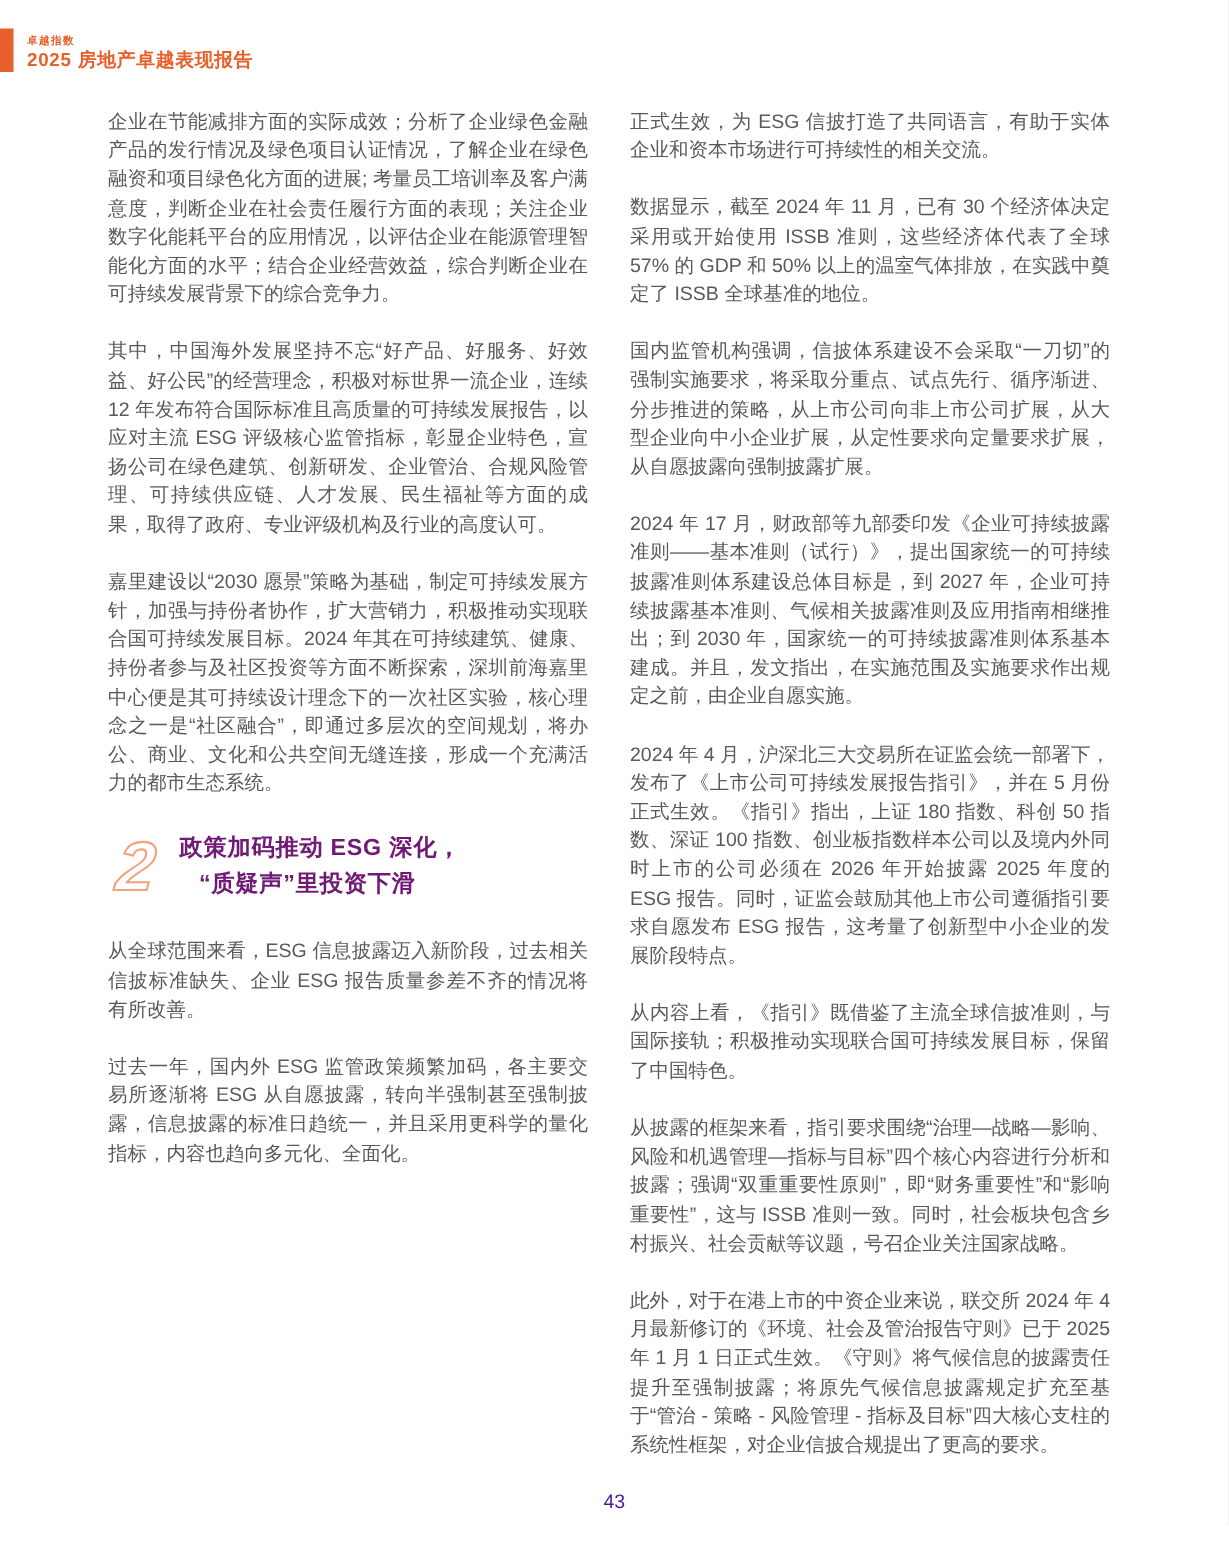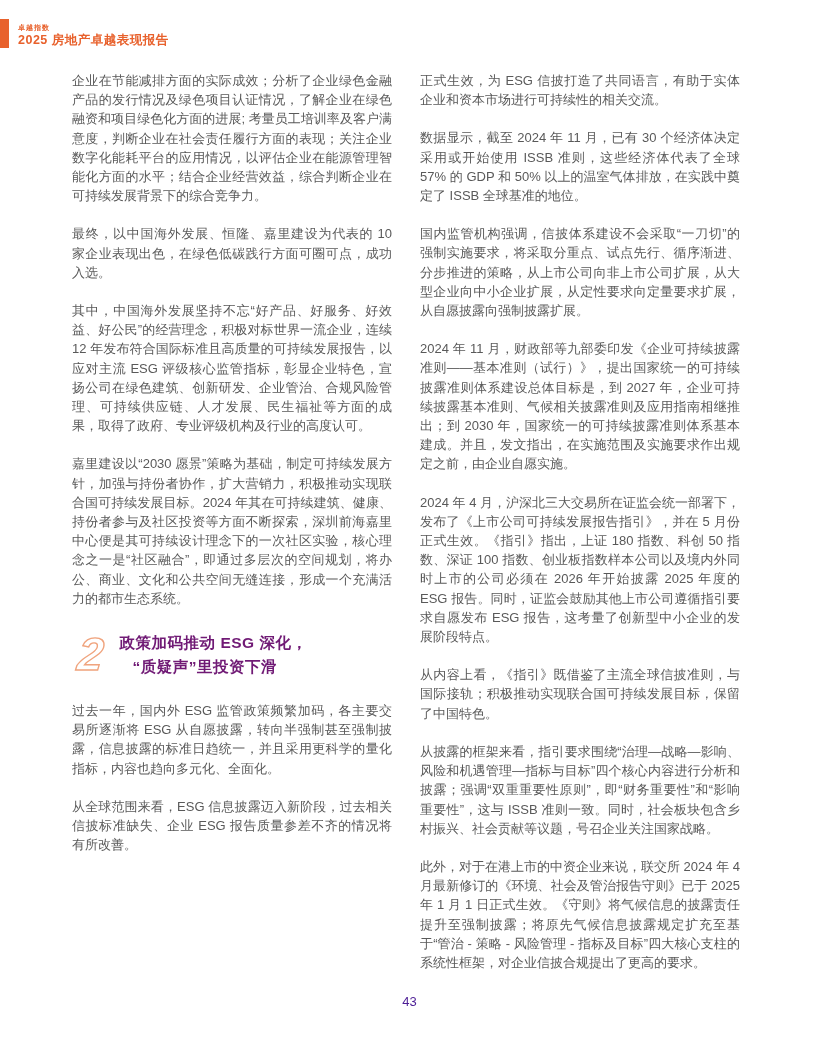--- a/index.html
+++ b/index.html
@@ -67,41 +67,40 @@
     <div class="htext">
       <div class="brand-small">卓越指数</div>
       <div class="brand-title">2025 房地产卓越表现报告</div>
     </div>
   </header>
 
   <main class="columns">
 
     <section class="col">
       <p>企业在节能减排方面的实际成效；分析了企业绿色金融产品的发行情况及绿色项目认证情况，了解企业在绿色融资和项目绿色化方面的进展; 考量员工培训率及客户满意度，判断企业在社会责任履行方面的表现；关注企业数字化能耗平台的应用情况，以评估企业在能源管理智能化方面的水平；结合企业经营效益，综合判断企业在可持续发展背景下的综合竞争力。</p>
-      <p>最终，以中国海外发展、恒隆、嘉里建设为代表的 10 家企业表现出色，在绿色低碳践行方面可圈可点，成功入选。</p>
       <p>其中，中国海外发展坚持不忘“好产品、好服务、好效益、好公民”的经营理念，积极对标世界一流企业，连续 12 年发布符合国际标准且高质量的可持续发展报告，以应对主流 ESG 评级核心监管指标，彰显企业特色，宣扬公司在绿色建筑、创新研发、企业管治、合规风险管理、可持续供应链、人才发展、民生福祉等方面的成果，取得了政府、专业评级机构及行业的高度认可。</p>
       <p>嘉里建设以“2030 愿景”策略为基础，制定可持续发展方针，加强与持份者协作，扩大营销力，积极推动实现联合国可持续发展目标。2024 年其在可持续建筑、健康、持份者参与及社区投资等方面不断探索，深圳前海嘉里中心便是其可持续设计理念下的一次社区实验，核心理念之一是“社区融合”，即通过多层次的空间规划，将办公、商业、文化和公共空间无缝连接，形成一个充满活力的都市生态系统。</p>
 
       <div class="section-heading">
         <span class="big-num">2</span>
         <div class="heading-lines">
           <div class="hl1">政策加码推动 ESG 深化，</div>
           <div class="hl2">“质疑声”里投资下滑</div>
         </div>
       </div>
 
+      <p>从全球范围来看，ESG 信息披露迈入新阶段，过去相关信披标准缺失、企业 ESG 报告质量参差不齐的情况将有所改善。</p>
       <p>过去一年，国内外 ESG 监管政策频繁加码，各主要交易所逐渐将 ESG 从自愿披露，转向半强制甚至强制披露，信息披露的标准日趋统一，并且采用更科学的量化指标，内容也趋向多元化、全面化。</p>
-      <p>从全球范围来看，ESG 信息披露迈入新阶段，过去相关信披标准缺失、企业 ESG 报告质量参差不齐的情况将有所改善。</p>
     </section>
 
     <section class="col">
       <p>正式生效，为 ESG 信披打造了共同语言，有助于实体企业和资本市场进行可持续性的相关交流。</p>
       <p>数据显示，截至 2024 年 11 月，已有 30 个经济体决定采用或开始使用 ISSB 准则，这些经济体代表了全球 57% 的 GDP 和 50% 以上的温室气体排放，在实践中奠定了 ISSB 全球基准的地位。</p>
       <p>国内监管机构强调，信披体系建设不会采取“一刀切”的强制实施要求，将采取分重点、试点先行、循序渐进、分步推进的策略，从上市公司向非上市公司扩展，从大型企业向中小企业扩展，从定性要求向定量要求扩展，从自愿披露向强制披露扩展。</p>
-      <p>2024 年 11 月，财政部等九部委印发《企业可持续披露准则——基本准则（试行）》，提出国家统一的可持续披露准则体系建设总体目标是，到 2027 年，企业可持续披露基本准则、气候相关披露准则及应用指南相继推出；到 2030 年，国家统一的可持续披露准则体系基本建成。并且，发文指出，在实施范围及实施要求作出规定之前，由企业自愿实施。</p>
+      <p>2024 年 17 月，财政部等九部委印发《企业可持续披露准则——基本准则（试行）》，提出国家统一的可持续披露准则体系建设总体目标是，到 2027 年，企业可持续披露基本准则、气候相关披露准则及应用指南相继推出；到 2030 年，国家统一的可持续披露准则体系基本建成。并且，发文指出，在实施范围及实施要求作出规定之前，由企业自愿实施。</p>
       <p>2024 年 4 月，沪深北三大交易所在证监会统一部署下，发布了《上市公司可持续发展报告指引》，并在 5 月份正式生效。《指引》指出，上证 180 指数、科创 50 指数、深证 100 指数、创业板指数样本公司以及境内外同时上市的公司必须在 2026 年开始披露 2025 年度的 ESG 报告。同时，证监会鼓励其他上市公司遵循指引要求自愿发布 ESG 报告，这考量了创新型中小企业的发展阶段特点。</p>
       <p>从内容上看，《指引》既借鉴了主流全球信披准则，与国际接轨；积极推动实现联合国可持续发展目标，保留了中国特色。</p>
       <p>从披露的框架来看，指引要求围绕“治理—战略—影响、风险和机遇管理—指标与目标”四个核心内容进行分析和披露；强调“双重重要性原则”，即“财务重要性”和“影响重要性”，这与 ISSB 准则一致。同时，社会板块包含乡村振兴、社会贡献等议题，号召企业关注国家战略。</p>
       <p>此外，对于在港上市的中资企业来说，联交所 2024 年 4 月最新修订的《环境、社会及管治报告守则》已于 2025 年 1 月 1 日正式生效。《守则》将气候信息的披露责任提升至强制披露；将原先气候信息披露规定扩充至基于“管治 - 策略 - 风险管理 - 指标及目标”四大核心支柱的系统性框架，对企业信披合规提出了更高的要求。</p>
     </section>
 
   </main>
 
   <footer class="page-footer">
     <span class="page-number">43</span>

